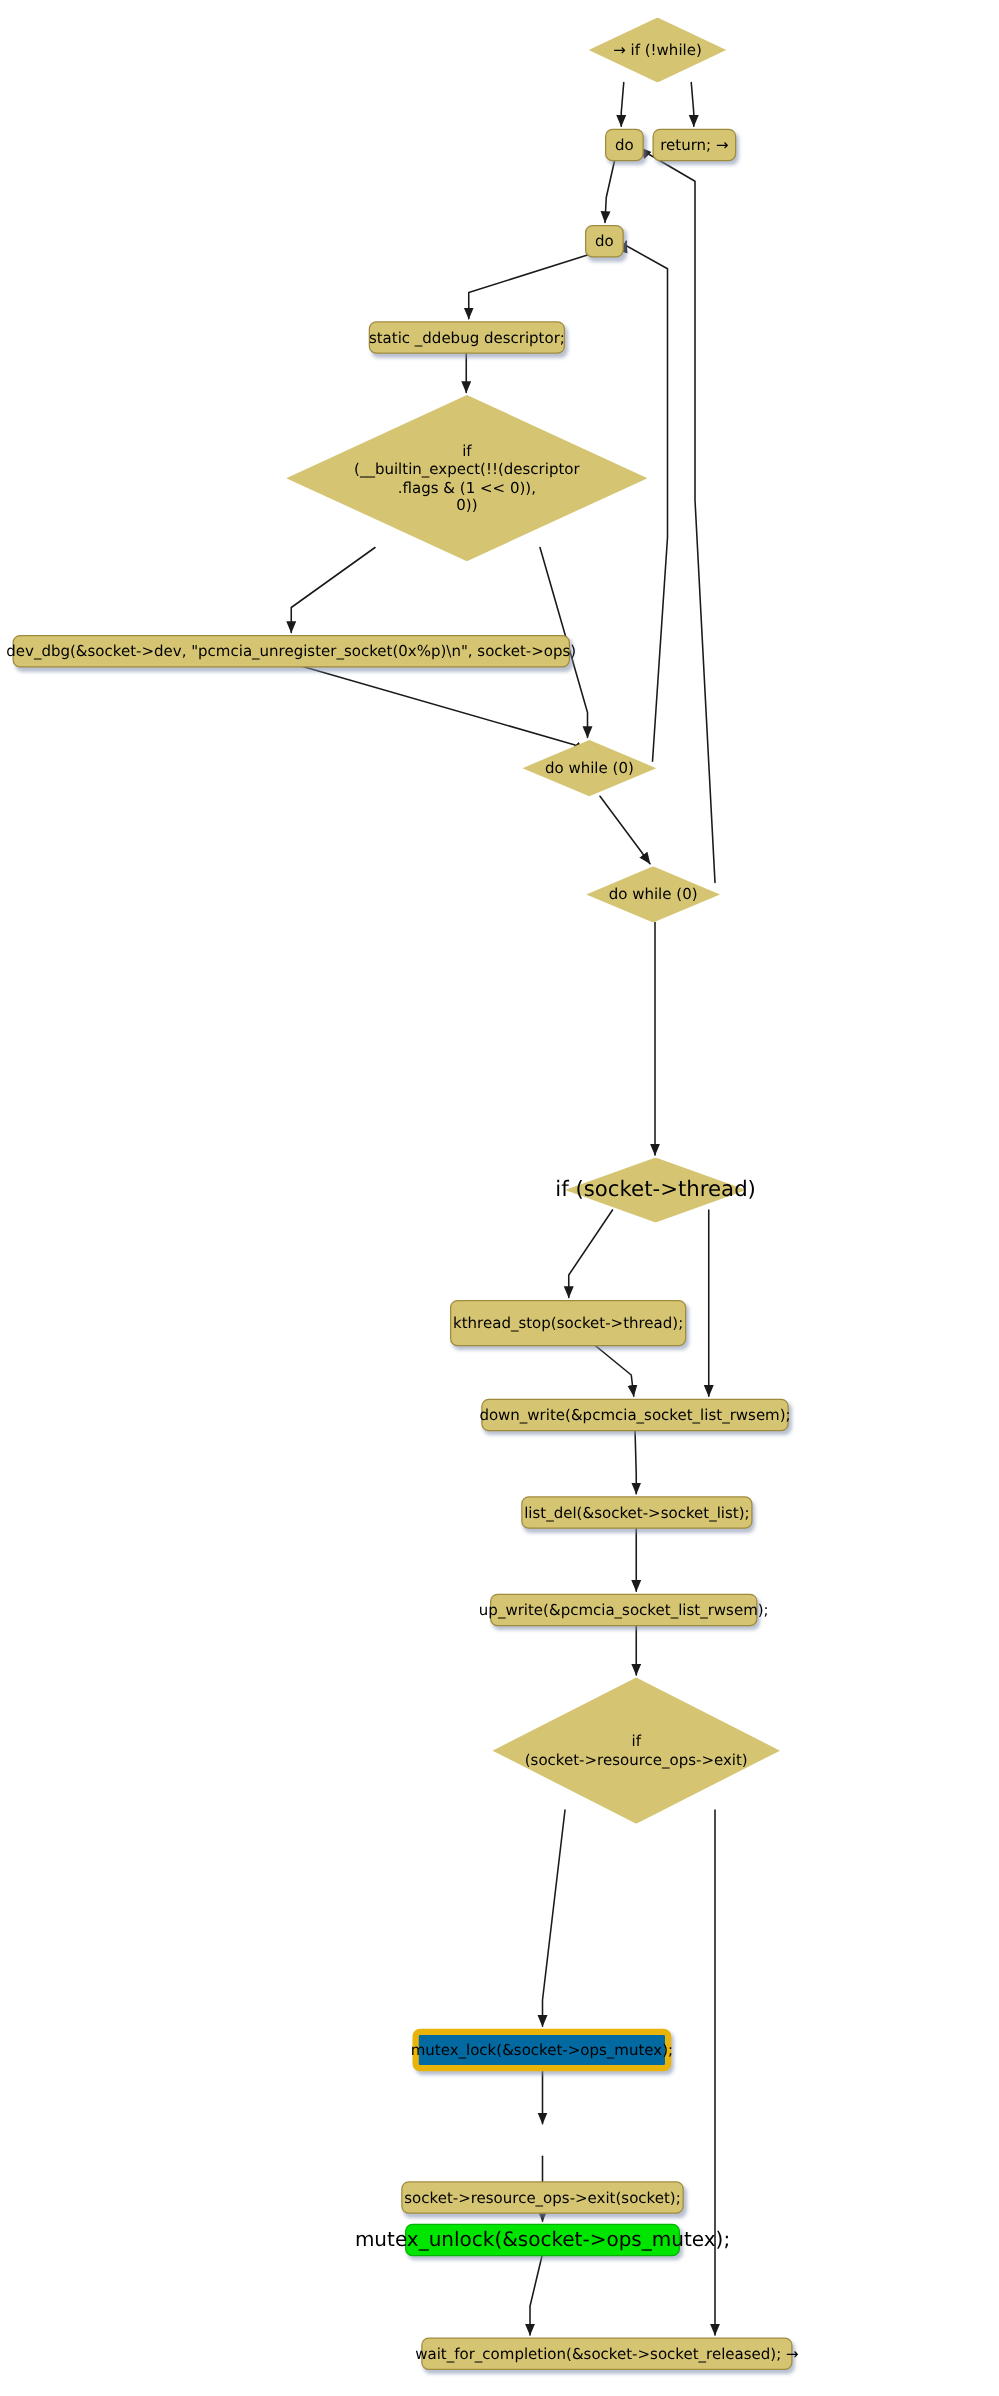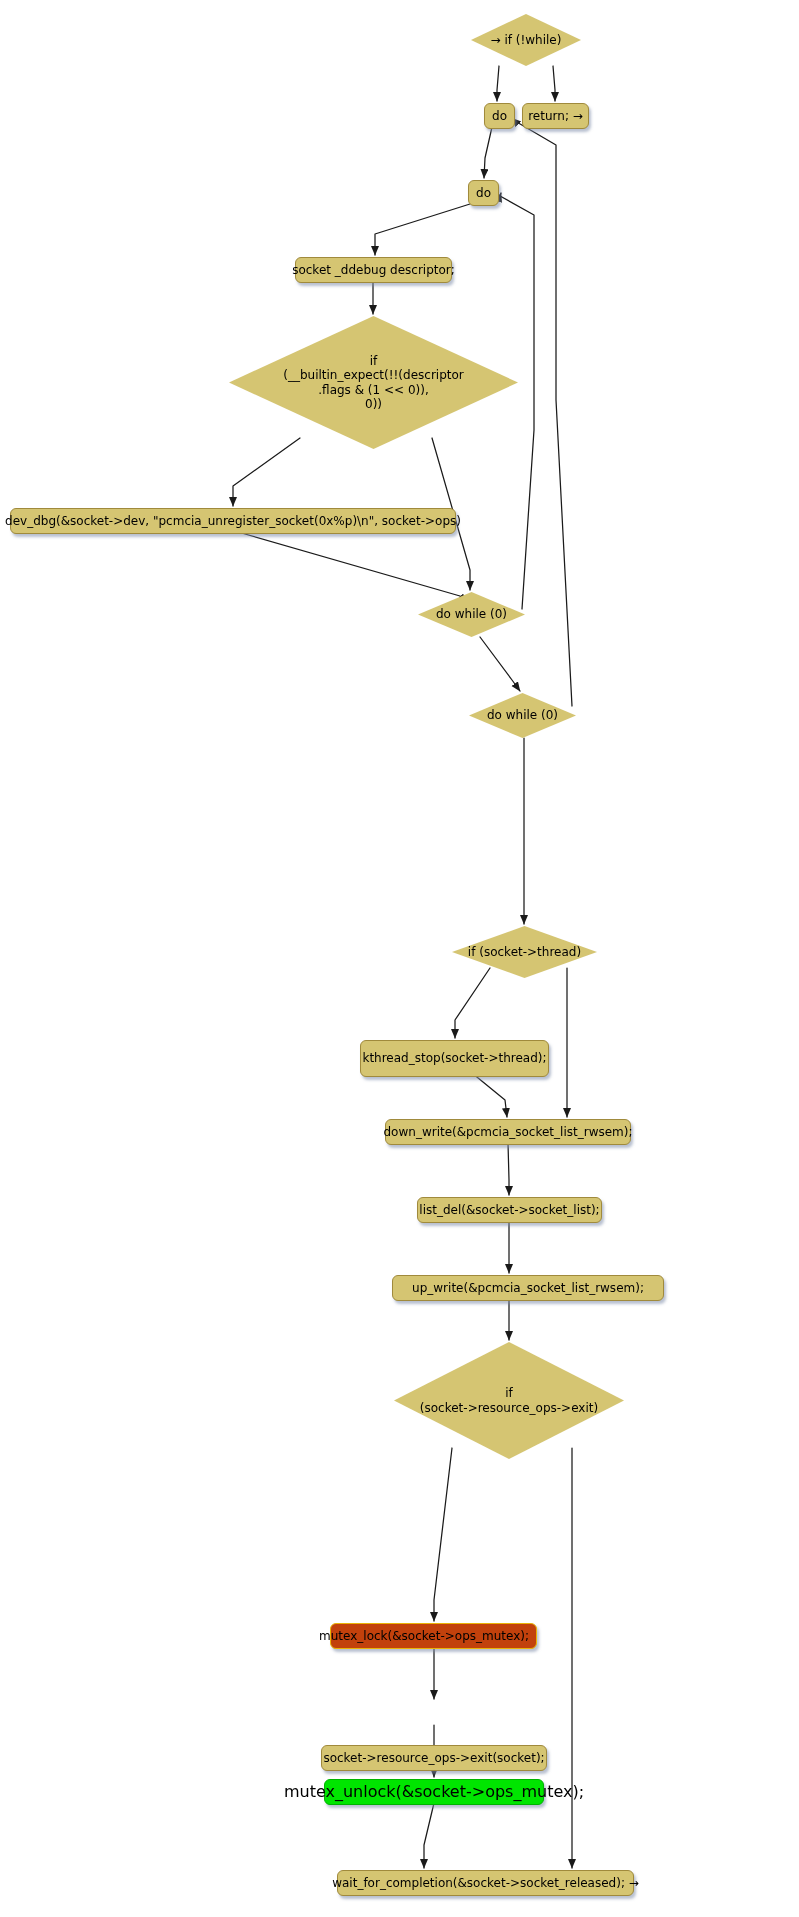--- a/index.html
+++ b/index.html
@@ -35,23 +35,22 @@
     line-height: 1.18;
   }
   .node.rect {
     border-radius: 6px;
     border: 1px solid #a08a3c;
     background: #d5c572;
     box-shadow: 2px 3px 3px rgba(125,140,170,0.55);
     padding: 12px 7px;
   }
   .node.rect.red {
-    background: #c2410c;
-    border: 1px solid #eab308;
-    justify-content: flex-end;
+    background: #0369a1;
+    border: 5px solid #eab308;
   }
   .node.rect.green {
     background: #00e500;
     border: 1px solid #00b300;
   }
   .node.diamond {
     background: transparent;
     border: none;
     box-shadow: none;
   }
@@ -108,33 +107,33 @@
         <polyline points="434,1725 434,1760 434,1777" fill="none" stroke="#1a1a1a" stroke-width="1.25" stroke-linejoin="round" stroke-linecap="round" marker-end="url(#arrowhead)"></polyline>
         <polyline points="434,1803 424,1845 424,1868" fill="none" stroke="#1a1a1a" stroke-width="1.25" stroke-linejoin="round" stroke-linecap="round" marker-end="url(#arrowhead)"></polyline>
         <polyline points="572,1448 572,1845 572,1868" fill="none" stroke="#1a1a1a" stroke-width="1.25" stroke-linejoin="round" stroke-linecap="round" marker-end="url(#arrowhead)"></polyline>
       </g>
   </svg>
   <div id="node-layer">
       <div class="node diamond" style="left: 471px; top: 14px; width: 110px; height: 52px; font-size: 12px;"><div class="diamond-shape"></div><span class="diamond-label">→ if (!while)</span></div>
       <div class="node rect" style="left: 484px; top: 103px; width: 31px; height: 24px; font-size: 12px;"><span class="rect-label">do</span></div>
       <div class="node rect" style="left: 522px; top: 103px; width: 67px; height: 24px; font-size: 12px;"><span class="rect-label">return; →</span></div>
       <div class="node rect" style="left: 468px; top: 180px; width: 31px; height: 24px; font-size: 12px;"><span class="rect-label">do</span></div>
-      <div class="node rect" style="left: 295px; top: 257px; width: 157px; height: 24px; font-size: 12px;"><span class="rect-label">socket _ddebug descriptor;</span></div>
+      <div class="node rect" style="left: 295px; top: 257px; width: 157px; height: 24px; font-size: 12px;"><span class="rect-label">static _ddebug descriptor;</span></div>
       <div class="node diamond" style="left: 229px; top: 316px; width: 289px; height: 133px; font-size: 12px;"><div class="diamond-shape"></div><span class="diamond-label">if
 (__builtin_expect(!!(descriptor
 .flags &amp; (1 &lt;&lt; 0)),
 0))</span></div>
       <div class="node rect" style="left: 10px; top: 508px; width: 446px; height: 20px; font-size: 12px; align-items: center;"><span class="rect-label">dev_dbg(&amp;socket-&gt;dev, "pcmcia_unregister_socket(0x%p)\n", socket-&gt;ops)</span></div>
       <div class="node diamond" style="left: 418px; top: 592px; width: 107px; height: 45px; font-size: 12px;"><div class="diamond-shape"></div><span class="diamond-label">do while (0)</span></div>
       <div class="node diamond" style="left: 469px; top: 693px; width: 107px; height: 45px; font-size: 12px;"><div class="diamond-shape"></div><span class="diamond-label">do while (0)</span></div>
-      <div class="node diamond" style="left: 452px; top: 926px; width: 145px; height: 52px; font-size: 12px;"><div class="diamond-shape"></div><span class="diamond-label">if (socket-&gt;thread)</span></div>
+      <div class="node diamond" style="left: 452px; top: 926px; width: 145px; height: 52px; font-size: 17px;"><div class="diamond-shape"></div><span class="diamond-label">if (socket-&gt;thread)</span></div>
       <div class="node rect" style="left: 360px; top: 1040px; width: 189px; height: 37px; font-size: 12px;"><span class="rect-label">kthread_stop(socket-&gt;thread);</span></div>
       <div class="node rect" style="left: 385px; top: 1119px; width: 246px; height: 24px; font-size: 12px;"><span class="rect-label">down_write(&amp;pcmcia_socket_list_rwsem);</span></div>
       <div class="node rect" style="left: 417px; top: 1197px; width: 185px; height: 24px; font-size: 12px;"><span class="rect-label">list_del(&amp;socket-&gt;socket_list);</span></div>
-      <div class="node rect" style="left: 392px; top: 1275px; width: 272px; height: 24px; font-size: 12px;"><span class="rect-label">up_write(&amp;pcmcia_socket_list_rwsem);</span></div>
+      <div class="node rect" style="left: 392px; top: 1275px; width: 214px; height: 24px; font-size: 12px;"><span class="rect-label">up_write(&amp;pcmcia_socket_list_rwsem);</span></div>
       <div class="node diamond" style="left: 394px; top: 1342px; width: 230px; height: 117px; font-size: 12px;"><div class="diamond-shape"></div><span class="diamond-label">if
 (socket-&gt;resource_ops-&gt;exit)</span></div>
       <div class="node rect red" style="left: 330px; top: 1623px; width: 207px; height: 24px; font-size: 12px;"><span class="rect-label">mutex_lock(&amp;socket-&gt;ops_mutex);</span></div>
       <div class="node rect" style="left: 321px; top: 1701px; width: 226px; height: 24px; font-size: 12px; margin-top: 44px;"><span class="rect-label">socket-&gt;resource_ops-&gt;exit(socket);</span></div>
       <div class="node rect green" style="left: 324px; top: 1779px; width: 220px; height: 24px; font-size: 16px;"><span class="rect-label">mutex_unlock(&amp;socket-&gt;ops_mutex);</span></div>
       <div class="node rect" style="left: 337px; top: 1870px; width: 297px; height: 24px; font-size: 12px;"><span class="rect-label">wait_for_completion(&amp;socket-&gt;socket_released); →</span></div>
     </div>
 </div>
 
 </body></html>

